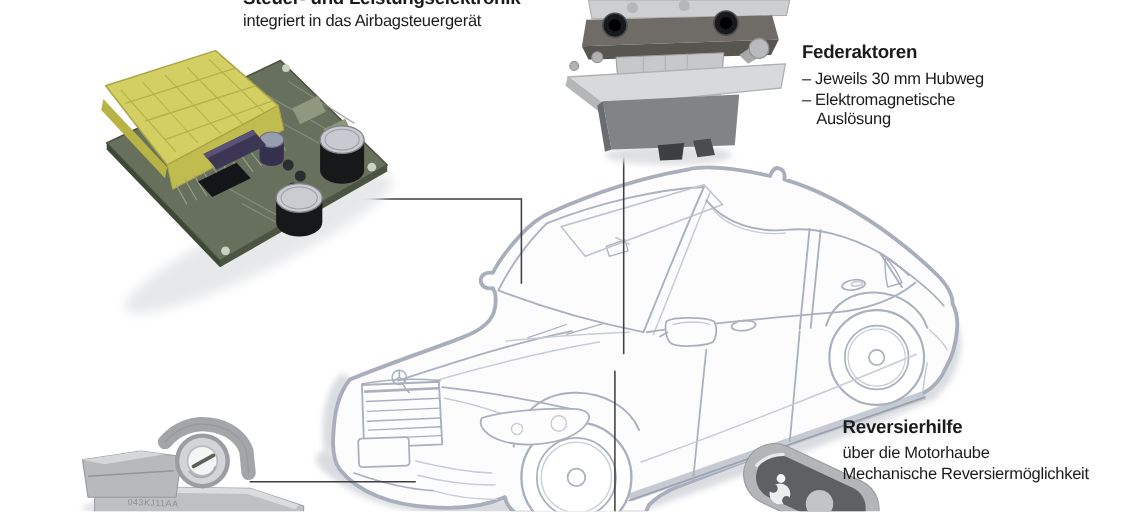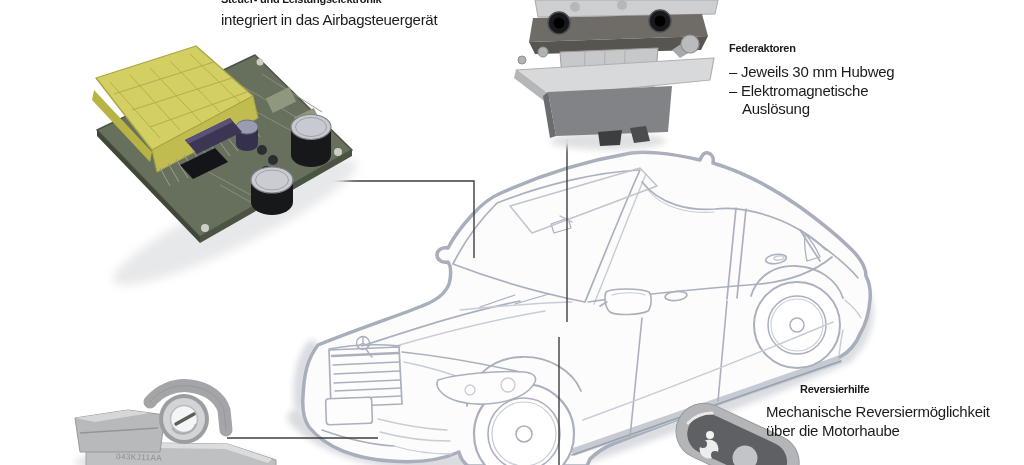--- a/index.html
+++ b/index.html
@@ -5,25 +5,25 @@
   html,body{margin:0;padding:0;background:#fff;}
   .stage{
     position:relative;width:1024px;height:465px;overflow:hidden;background:#ffffff;
     font-family:"Liberation Sans", sans-serif;
   }
   .stage svg{position:absolute;left:0;top:0;}
   .lbl{
     position:absolute;color:#1b1b1b;letter-spacing:-0.25px;
     font-size:15px;line-height:19.5px;
   }
-  .lbl .hd{font-weight:bold;font-size:11px;line-height:18px;margin-bottom:2px;}
+  .lbl .hd{font-weight:bold;font-size:17px;line-height:18px;margin-bottom:2px;}
   #lbl-federaktoren .hd{margin-bottom:6px;}
   #lbl-federaktoren div.item{line-height:18.5px;}
   #lbl-federaktoren .cont{padding-left:13px;}
-  #lbl-reversierhilfe .hd{margin-bottom:4px;margin-left:34px;}
+  #lbl-reversierhilfe .hd{margin-bottom:4px;}
   #lbl-reversierhilfe div.ln{line-height:19px;}
 </style>
 </head>
 <body>
 
 <div class="stage">
 
 <svg width="1024" height="465" viewBox="0 0 1024 465">
   <defs>
     <filter id="soft3" x="-40%" y="-40%" width="180%" height="180%">
@@ -269,17 +269,17 @@
 
   <div class="lbl" id="lbl-federaktoren" style="left:729px; top:39px;">
     <div class="hd">Federaktoren</div>
     <div class="item">– Jeweils 30 mm Hubweg</div>
     <div class="item">– Elektromagnetische</div>
     <div class="item cont">Auslösung</div>
   </div>
 
   <div class="lbl" id="lbl-reversierhilfe" style="left:766px; top:380px;">
     <div class="hd">Reversierhilfe</div>
+    <div class="ln">über die Motorhaube</div>
     <div class="ln">Mechanische Reversiermöglichkeit</div>
-    <div class="ln">über die Motorhaube</div>
   </div>
 
 </div>
 
 </body></html>

